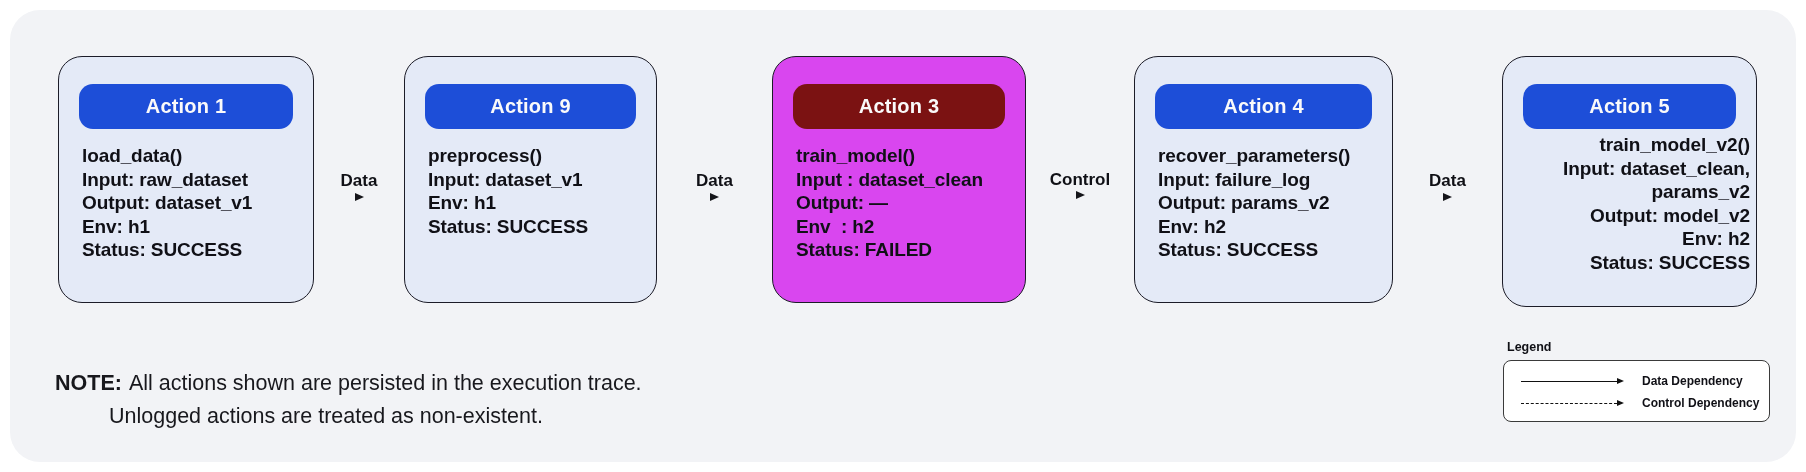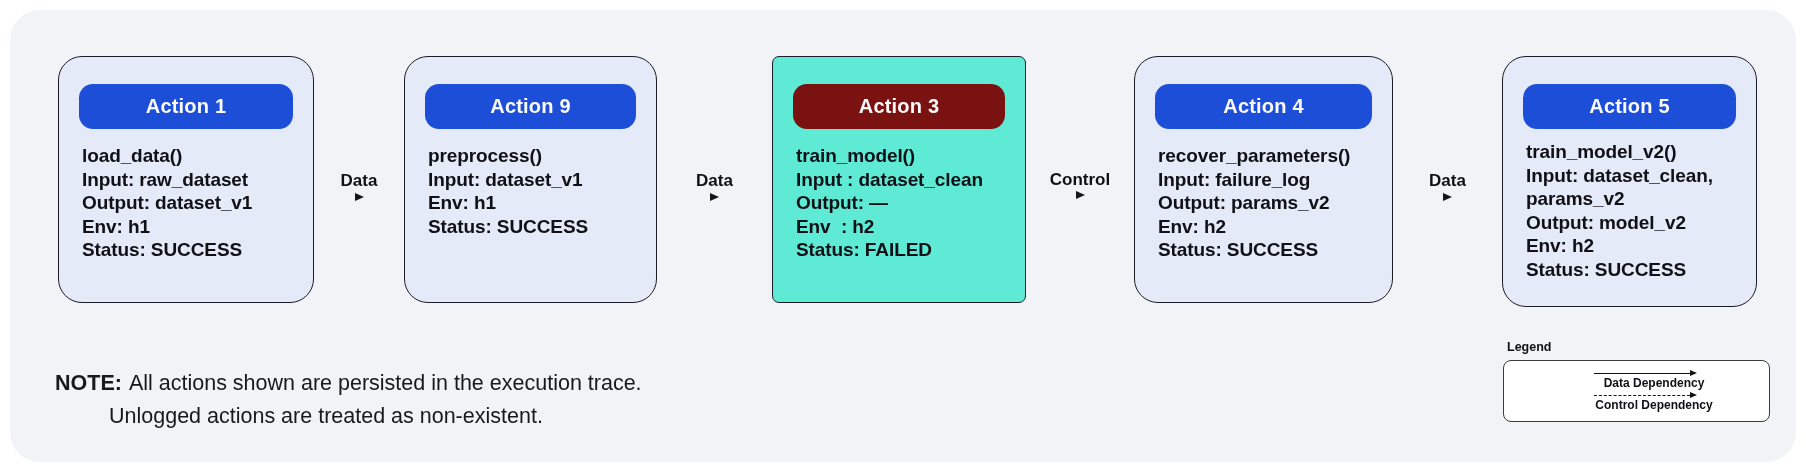--- a/index.html
+++ b/index.html
@@ -1,47 +1,47 @@
 <!DOCTYPE html>
 <html><head>
 <meta charset="utf-8">
 <style>
   html,body{margin:0;padding:0;background:#ffffff;}
   body{width:1806px;height:472px;position:relative;font-family:"Liberation Sans",sans-serif;color:#101016;overflow:hidden;}
   .canvas{position:absolute;left:10px;top:10px;width:1786px;height:452px;background:#f2f3f6;border-radius:30px;}
 
   
   .card{position:absolute;top:46px;height:247px;background:#e4eaf7;border:1.6px solid #1c1c28;border-radius:24px;box-sizing:border-box;}
-  .card.failed{background:#5eead4;border-radius:7px;}
+  .card.failed{background:#d946ef;}
   .pill{height:45px;margin:27px 20px 0 20px;background:#1d4ed8;border-radius:14px;display:flex;align-items:center;justify-content:center;
         color:#fafafa;font-size:20px;font-weight:700;letter-spacing:.2px;}
   .card.failed .pill{background:#7b1212;}
   .body{padding:15px 6px 0 23px;}
   .line{font-size:19px;font-weight:700;line-height:23.6px;white-space:pre;letter-spacing:-0.1px;}
   .card.c5{height:251px;}
-  .card.c5 .body{padding-top:11px;}
+  .card.c5 .body{padding-top:4px;text-align:right;}
 
   
   .connector{position:absolute;top:159px;height:24px;display:flex;align-items:center;box-sizing:border-box;flex-direction:column;}
   .connector .seg{flex:1;height:0;border-top:2px solid #15151a;}
   .connector.dashed .seg{border-top-style:dashed;border-top-width:1.6px;}
   .connector .lbl{margin:0 6px;font-size:17px;font-weight:700;white-space:nowrap;}
   .arrowhead{width:0;height:0;border-left:9px solid #15151a;border-top:4.5px solid transparent;border-bottom:4.5px solid transparent;}
 
   
   .note{position:absolute;left:45px;top:357px;font-size:21.5px;line-height:33px;color:#18181d;}
   .note b{font-weight:700;}
   .note .l1 span{margin-left:7px;}
   .note .l2{padding-left:54px;}
 
   
   .legend{position:absolute;left:1493px;top:330px;}
   .legend-title{font-size:12.5px;font-weight:700;margin:0 0 6px 4px;color:#101016;}
   .legend-box{width:267px;height:62px;background:#ffffff;border:1px solid #3a3a3a;border-radius:8px;box-sizing:border-box;padding:9px 0 0 17px;}
-  .legend-row{display:flex;align-items:center;height:22px;flex-direction:column;}
+  .legend-row{display:flex;align-items:center;height:22px;}
   .legend-arrow{width:103px;display:flex;align-items:center;}
   .legend-arrow .ln{flex:1;height:0;border-top:1.6px solid #111;}
   .legend-arrow.dashed .ln{border-top-style:dashed;border-top-width:1.4px;}
   .legend-arrow .ah{width:0;height:0;border-left:7px solid #111;border-top:3.5px solid transparent;border-bottom:3.5px solid transparent;}
   .legend-label{margin-left:18px;font-size:12px;font-weight:700;white-space:nowrap;}
 </style>
 </head>
 <body>
 
 <div class="canvas">

